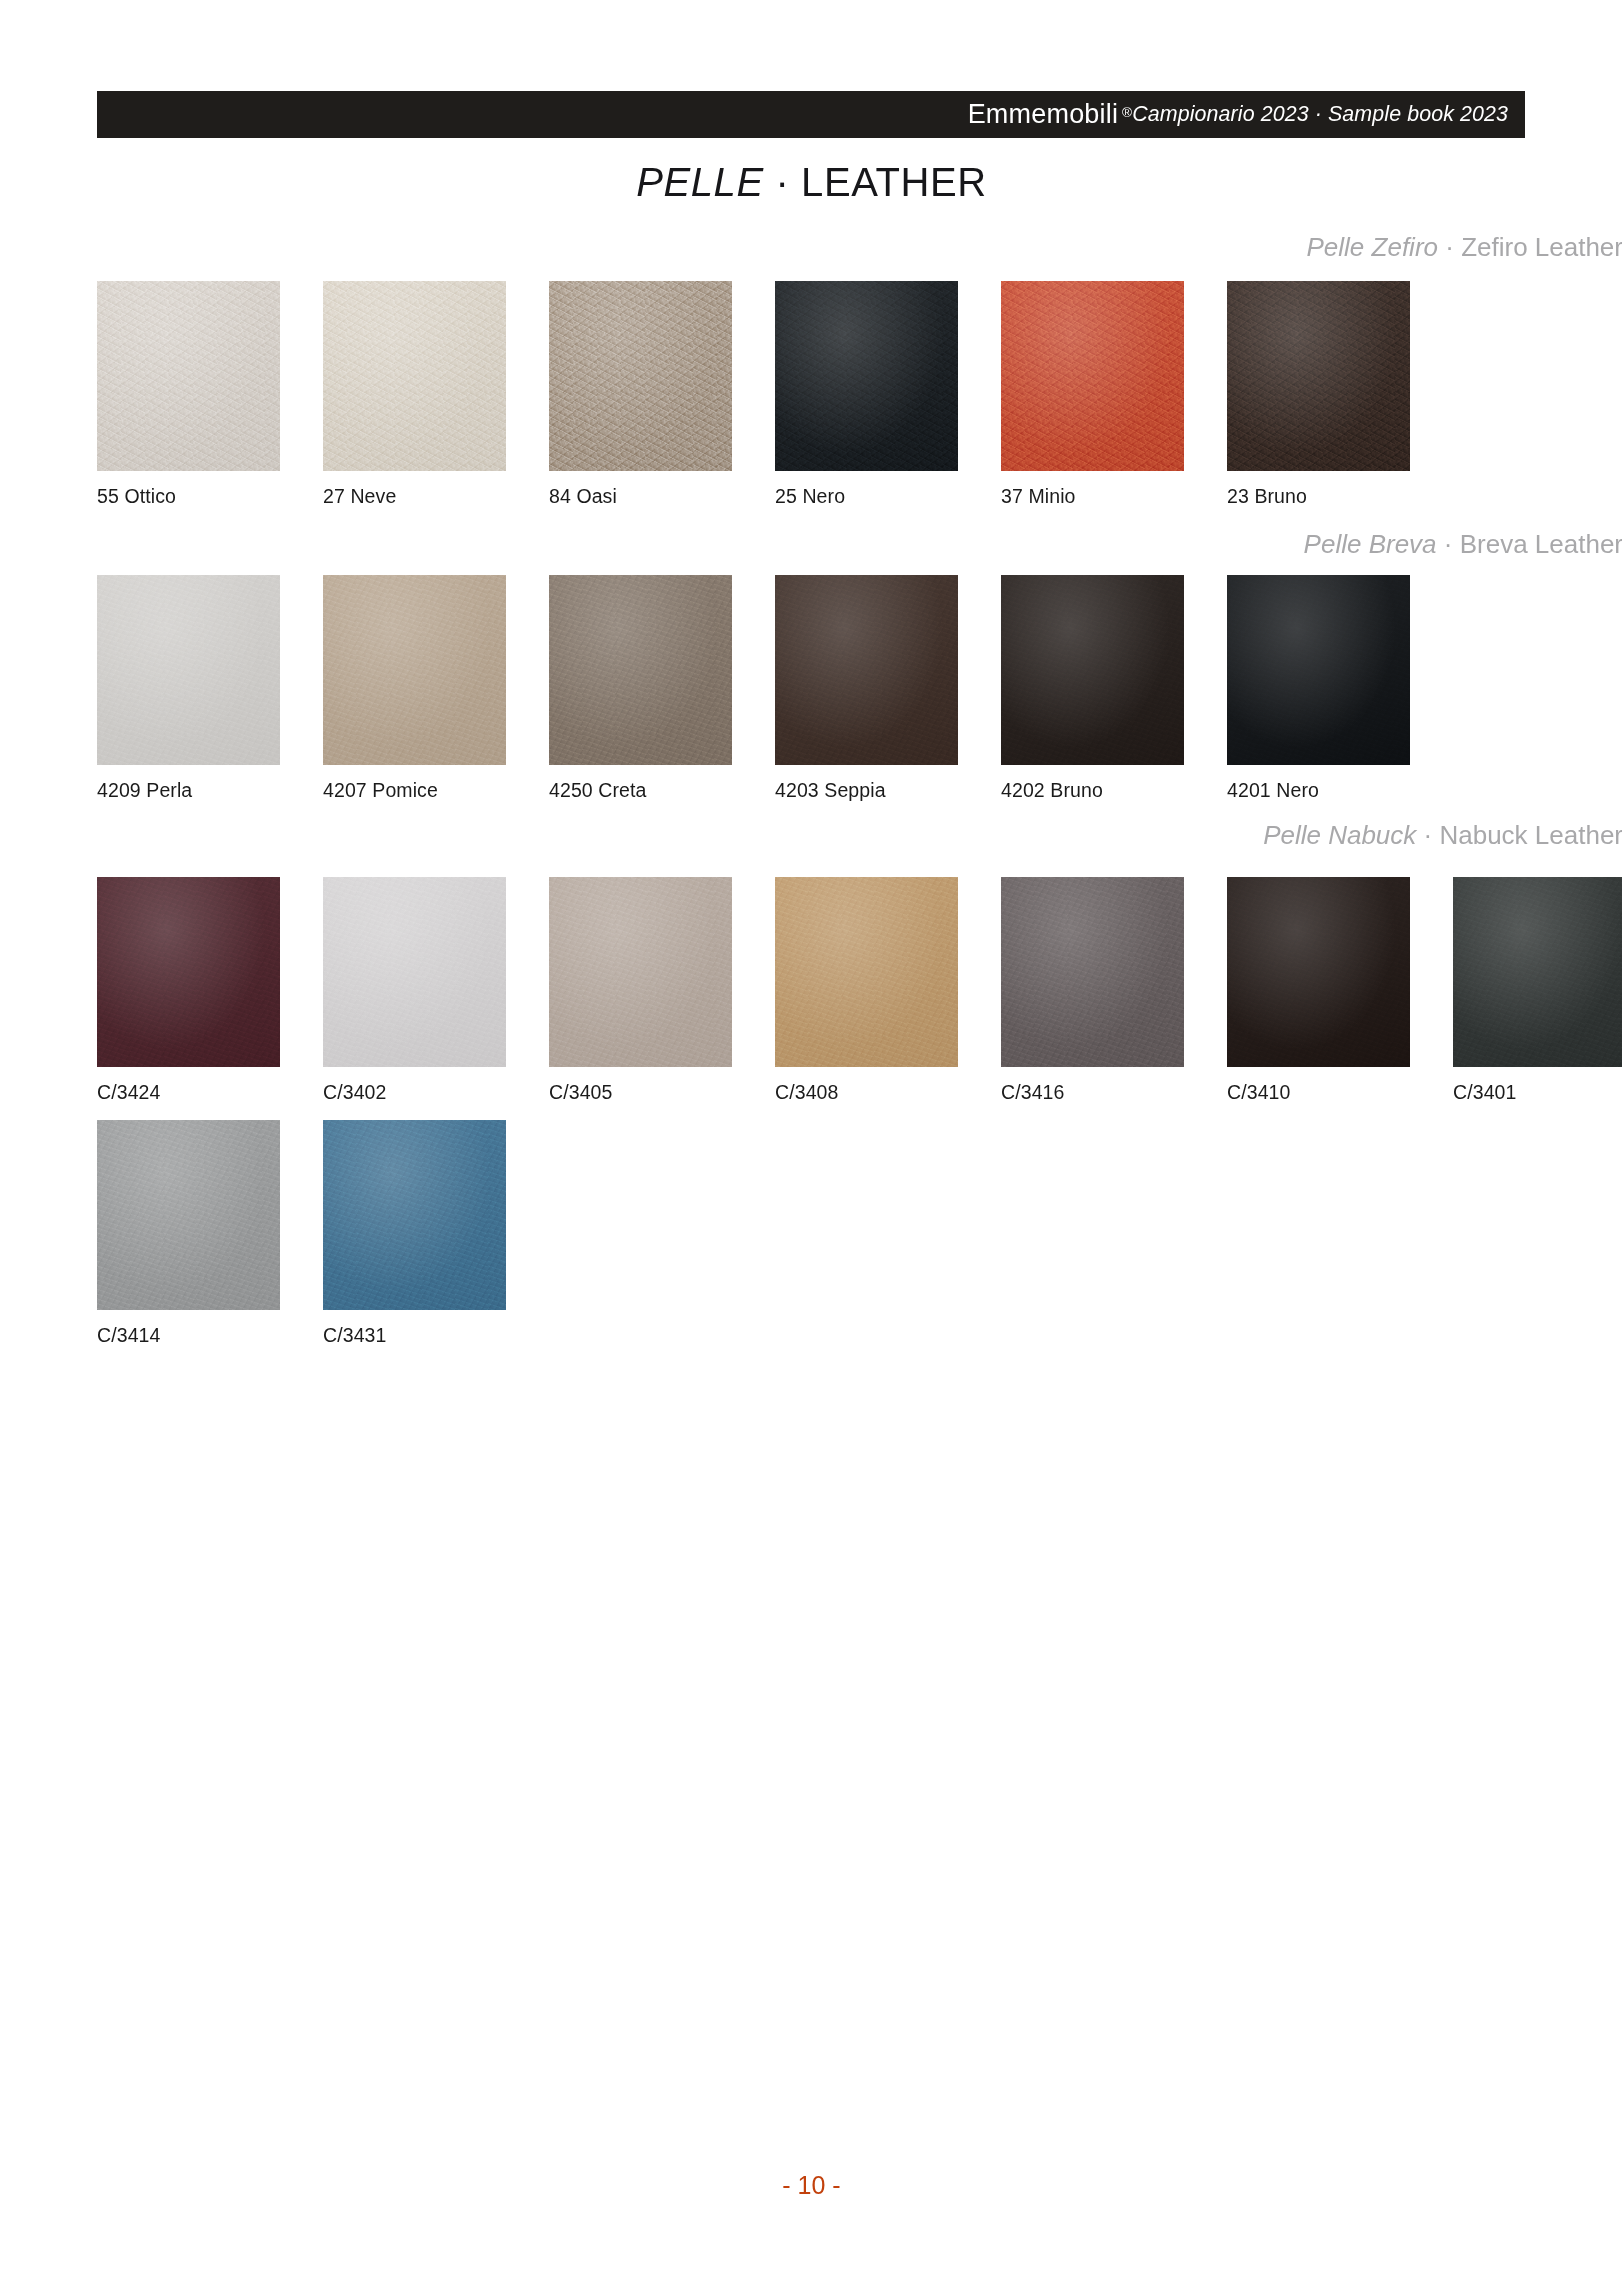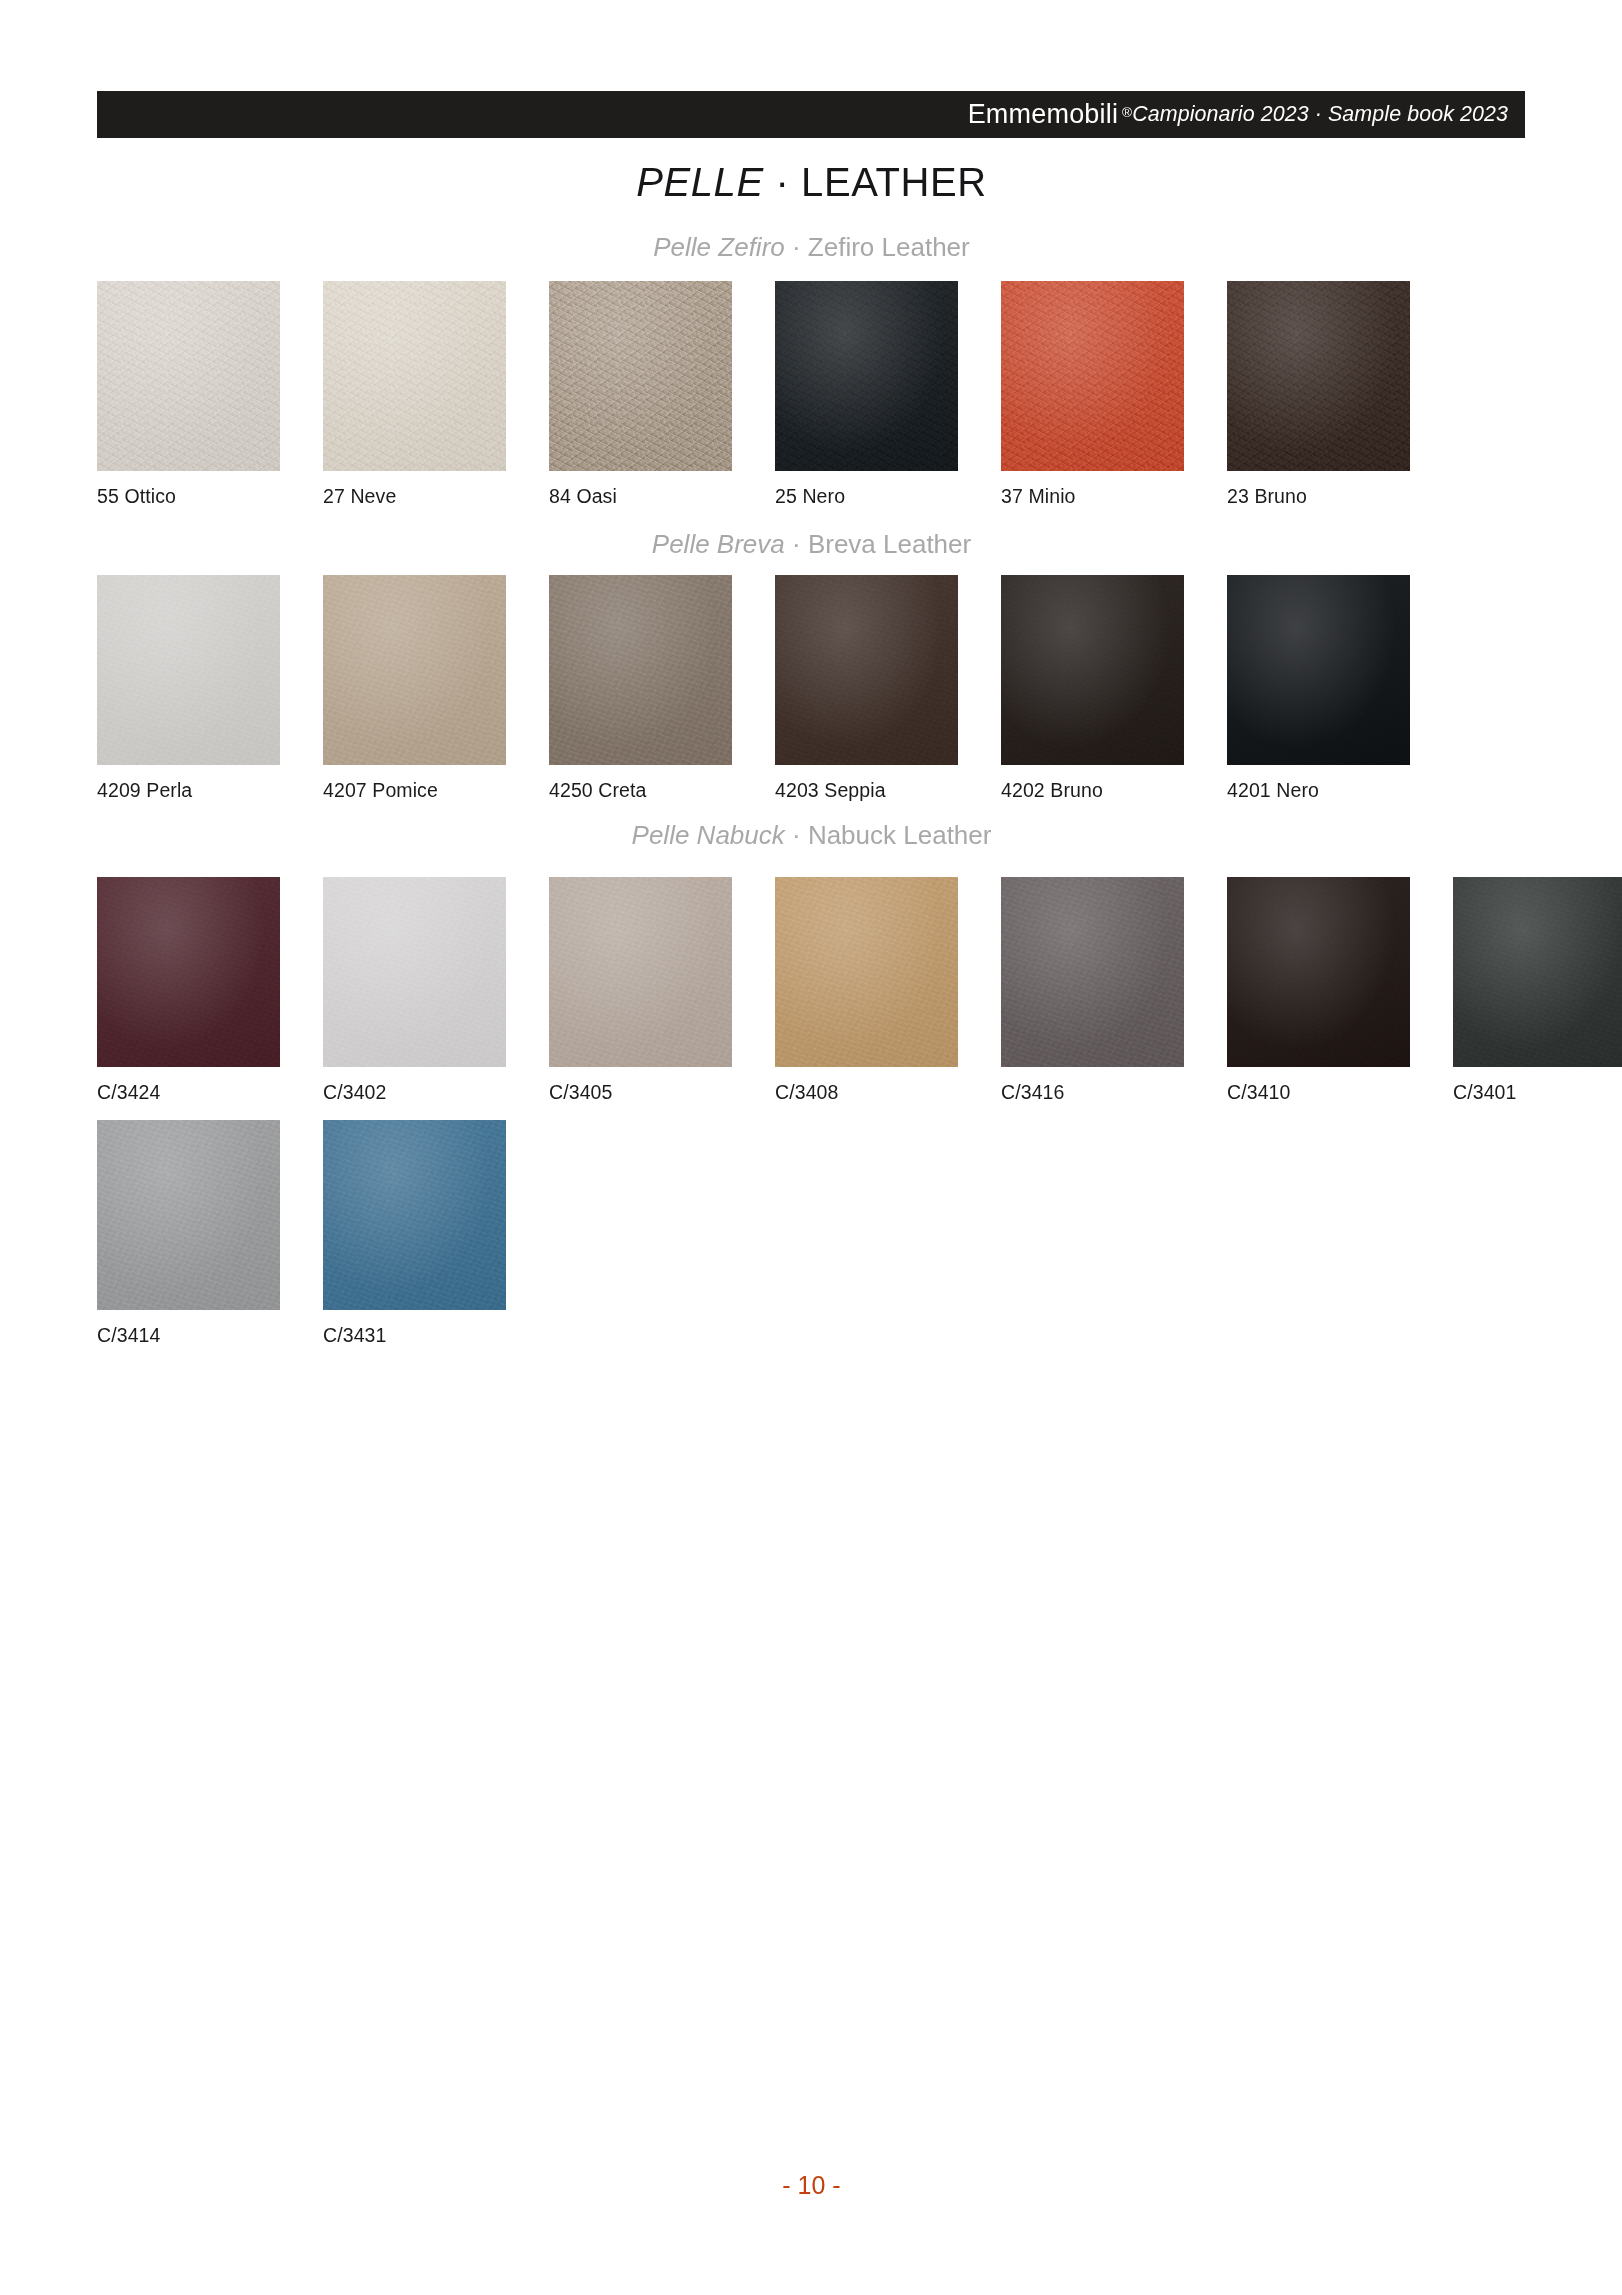--- a/index.html
+++ b/index.html
@@ -74,21 +74,21 @@
     letter-spacing: 0.6px;
     color: #17171a;
     white-space: nowrap;
   }
   .page-title .it { font-style: italic; }
 
   .group-title {
     position: absolute;
     left: 0;
     width: 1623px;
-    text-align: center;
+    text-align: right;
     font-size: 26px;
     font-weight: 400;
     color: #a8a8aa;
     white-space: nowrap;
   }
   .group-title .it { font-style: italic; }
 
   #group-title-0 { top: 232px; }
   #group-title-1 { top: 529px; }
   #group-title-2 { top: 820px; }

